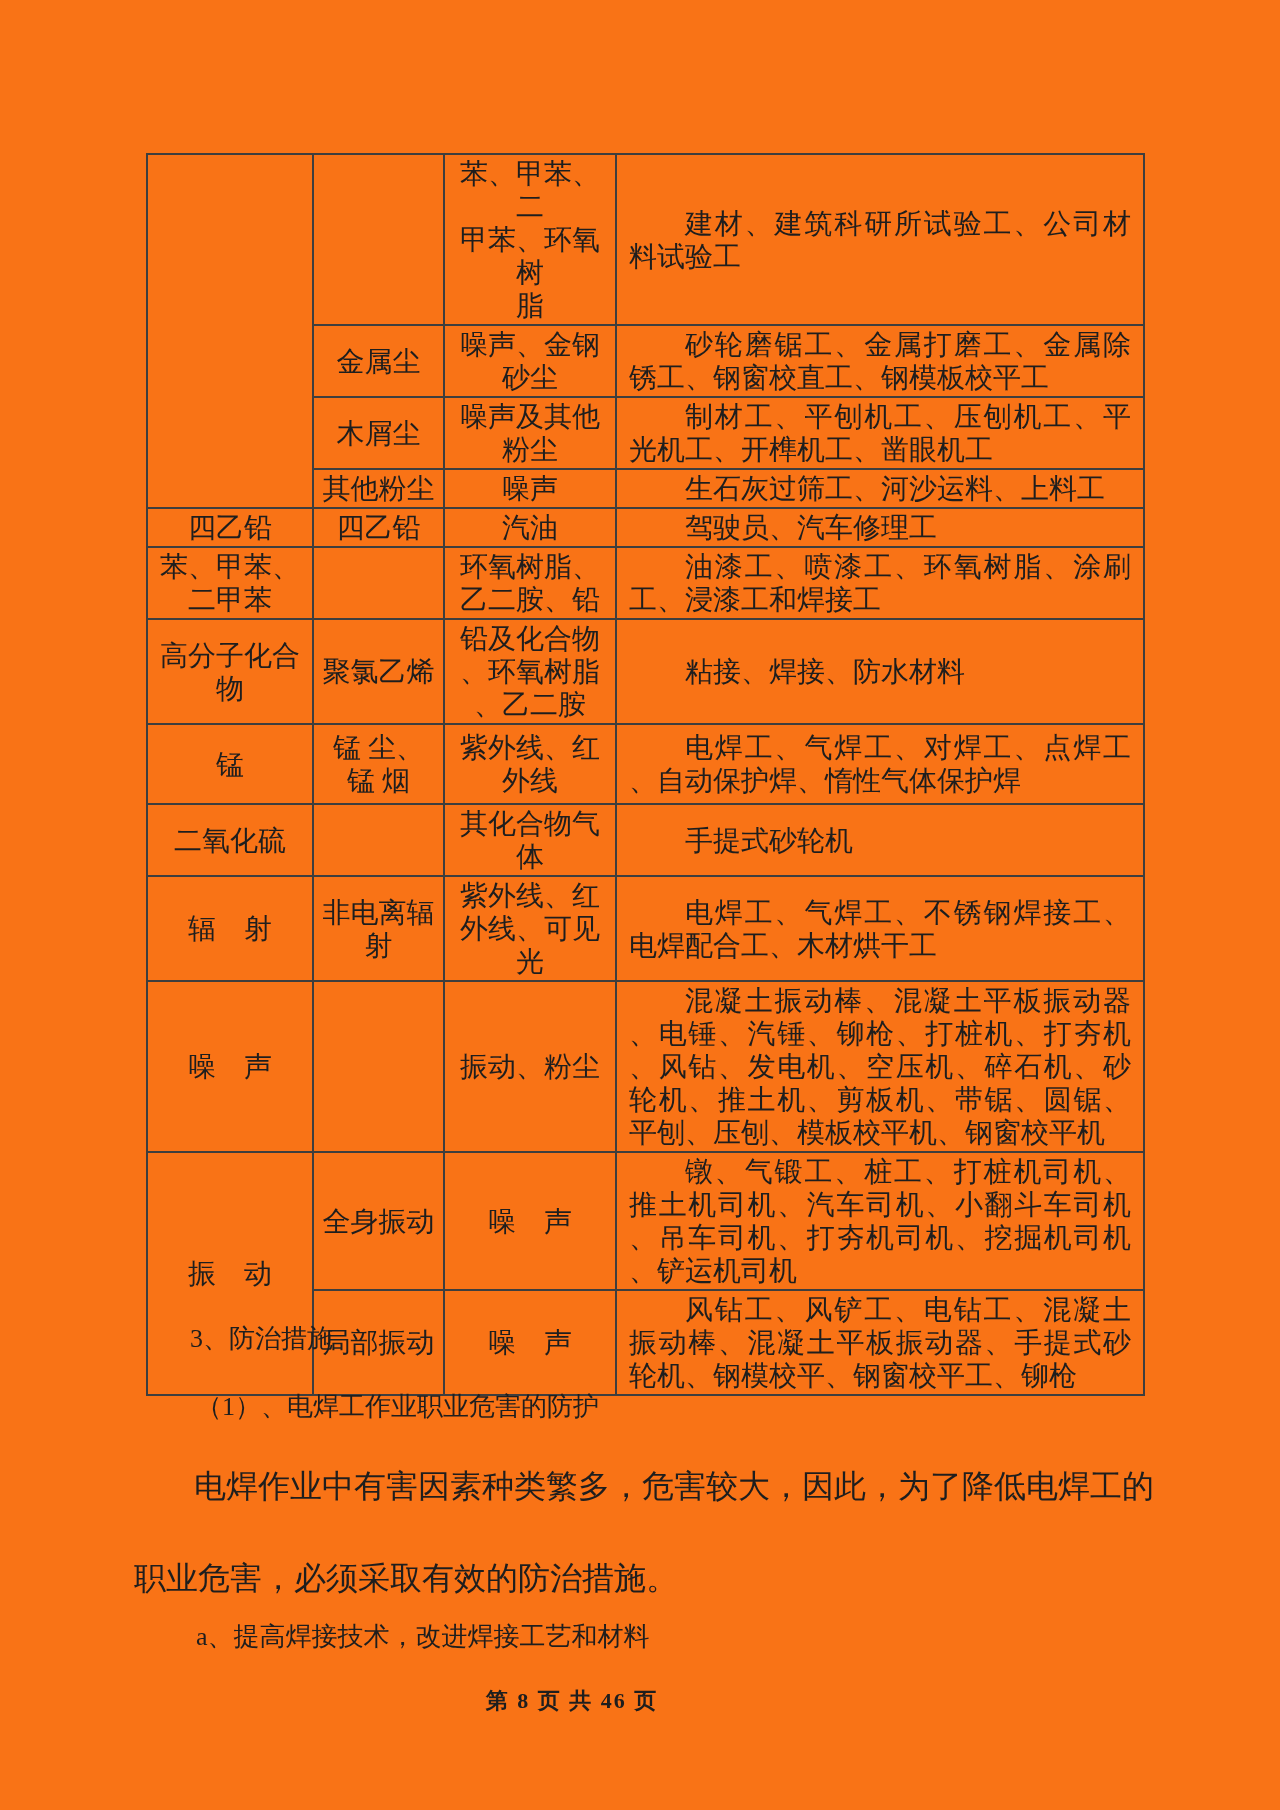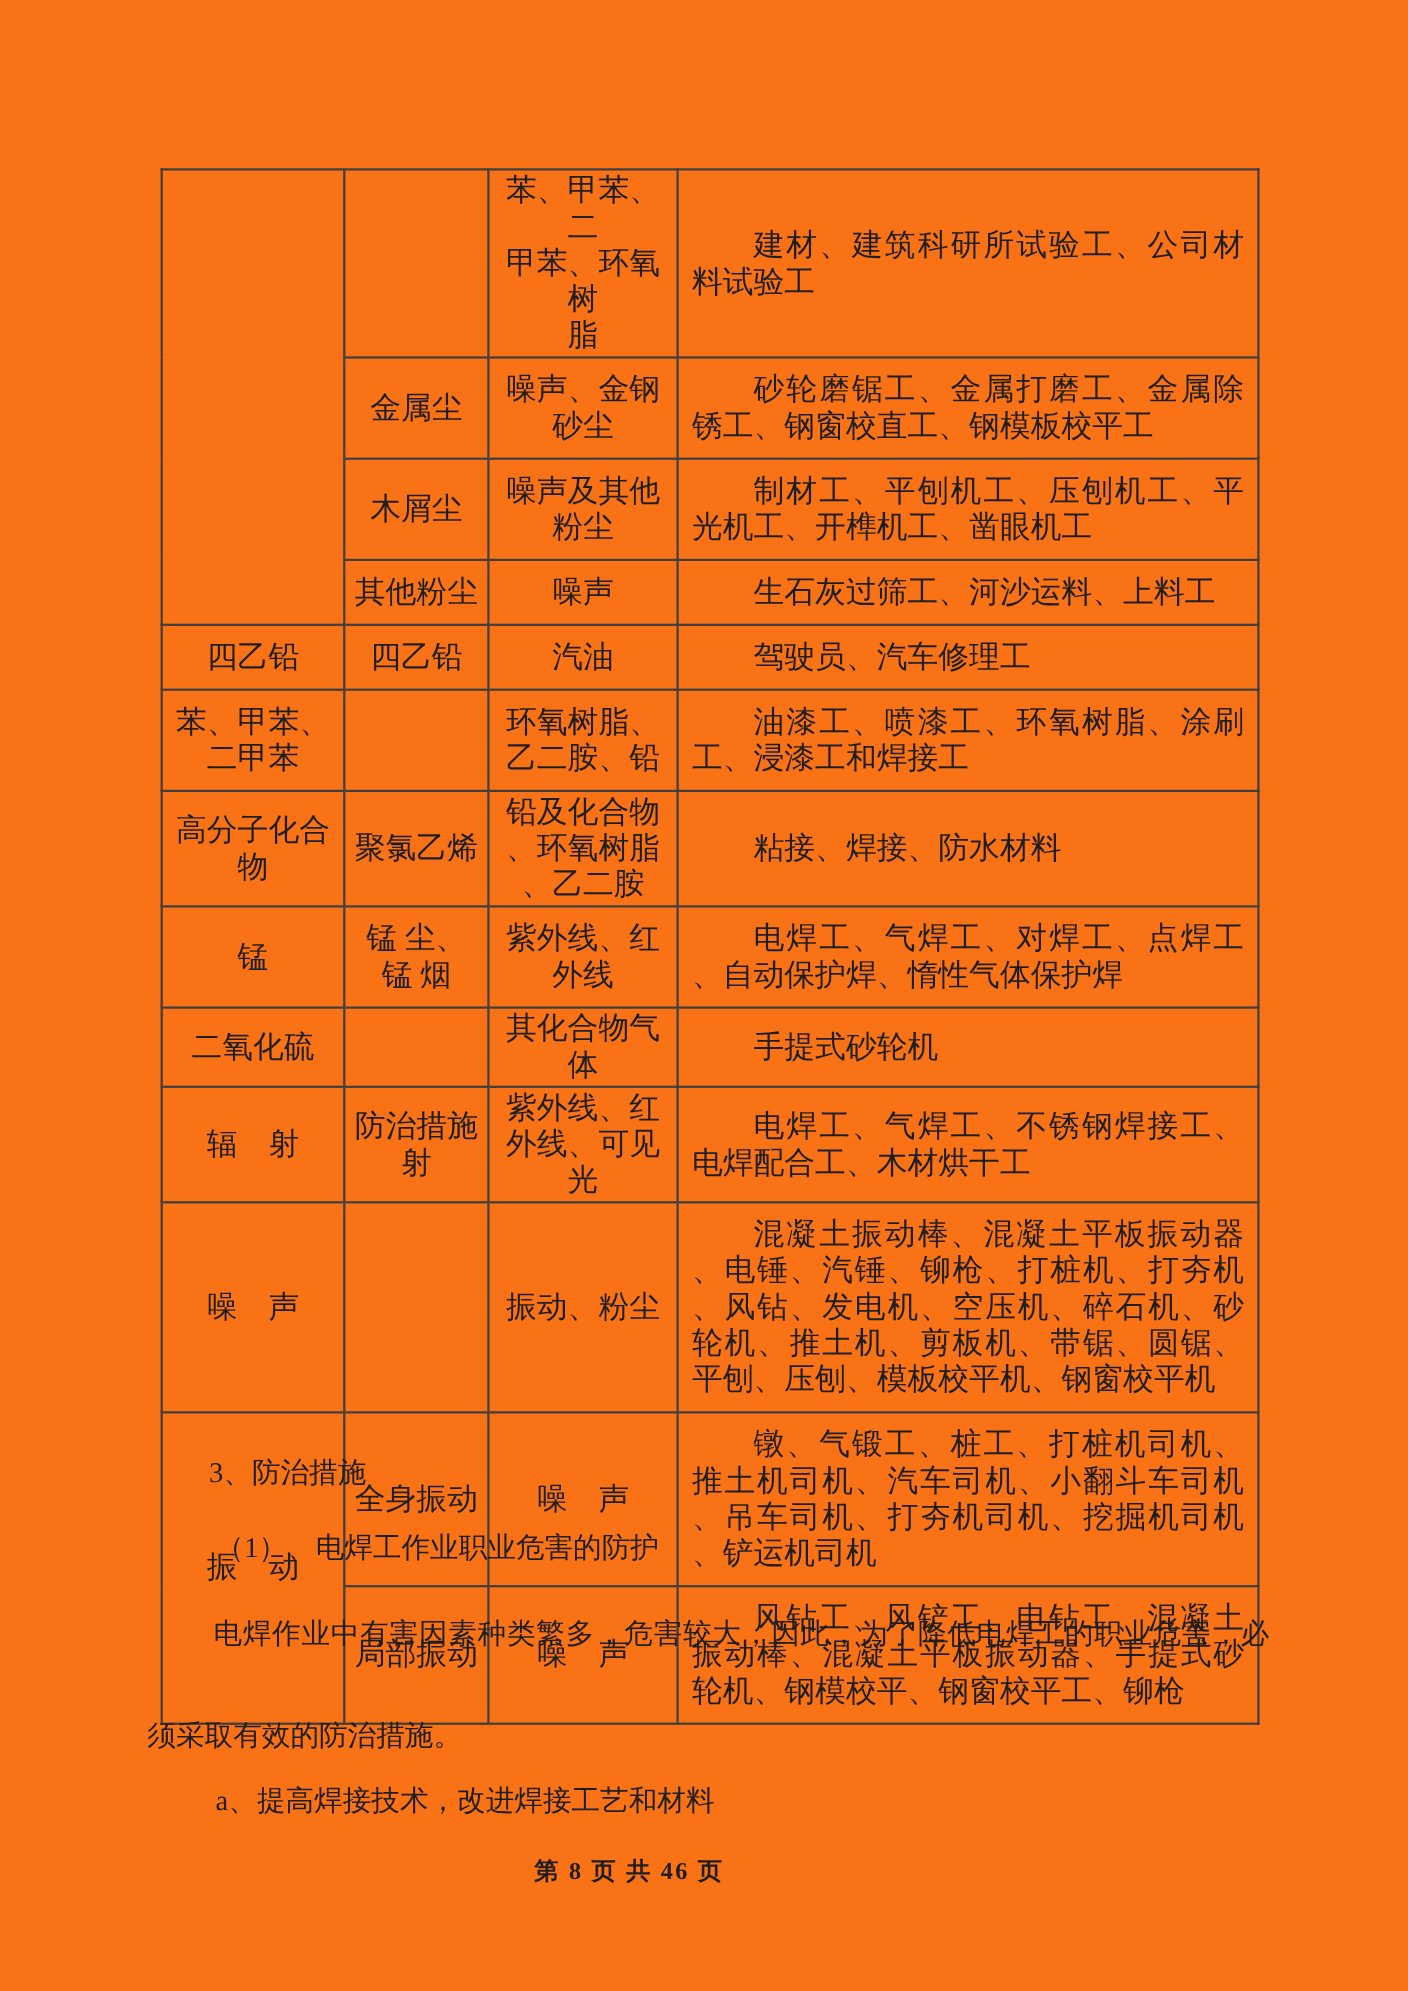--- a/index.html
+++ b/index.html
@@ -23,34 +23,34 @@
   }
   td.cc{ 
     text-align:center;
     white-space:pre-line;
     padding:2px 4px;
   }
   td.cj{ 
     text-align:justify;
     text-justify:inter-character;
     text-indent:56px;
-    padding:12px 12px;
+    padding:2px 12px;
     word-break:break-all;
     line-break:anywhere;
   }
   .h1,.h2,.ia{
     position:absolute;
     font-size:26px;line-height:34px;
     white-space:nowrap;
   }
   .h1{left:190px;top:1322px;}
   .h2{left:196px;top:1390px;}
   .para{
     position:absolute;left:134px;top:1440px;width:1020px;
-    font-size:26px;line-height:92px;
+    font-size:32px;line-height:92px;
     text-align:justify;text-justify:inter-character;
     text-indent:60px;
   }
   .ia{left:196px;top:1620px;}
   .footer{
     position:absolute;left:16px;top:1686px;width:1112px;
     text-align:center;
     font-size:22px;font-weight:bold;
     letter-spacing:2px;
   }
@@ -126,21 +126,21 @@
       </tr>
       <tr style="height:70px">
         <td class="cc">二氧化硫</td>
         <td class="cc"></td>
         <td class="cc">其化合物气
 体</td>
         <td class="cj">手提式砂轮机</td>
       </tr>
       <tr style="height:100px">
         <td class="cc">辐　射</td>
-        <td class="cc">防治措施
+        <td class="cc">非电离辐
 射</td>
         <td class="cc">紫外线、红
 外线、可见
 光</td>
         <td class="cj">电焊工、气焊工、不锈钢焊接工、电焊配合工、木材烘干工</td>
       </tr>
       <tr style="height:168px">
         <td class="cc">噪　声</td>
         <td class="cc"></td>
         <td class="cc">振动、粉尘</td>

